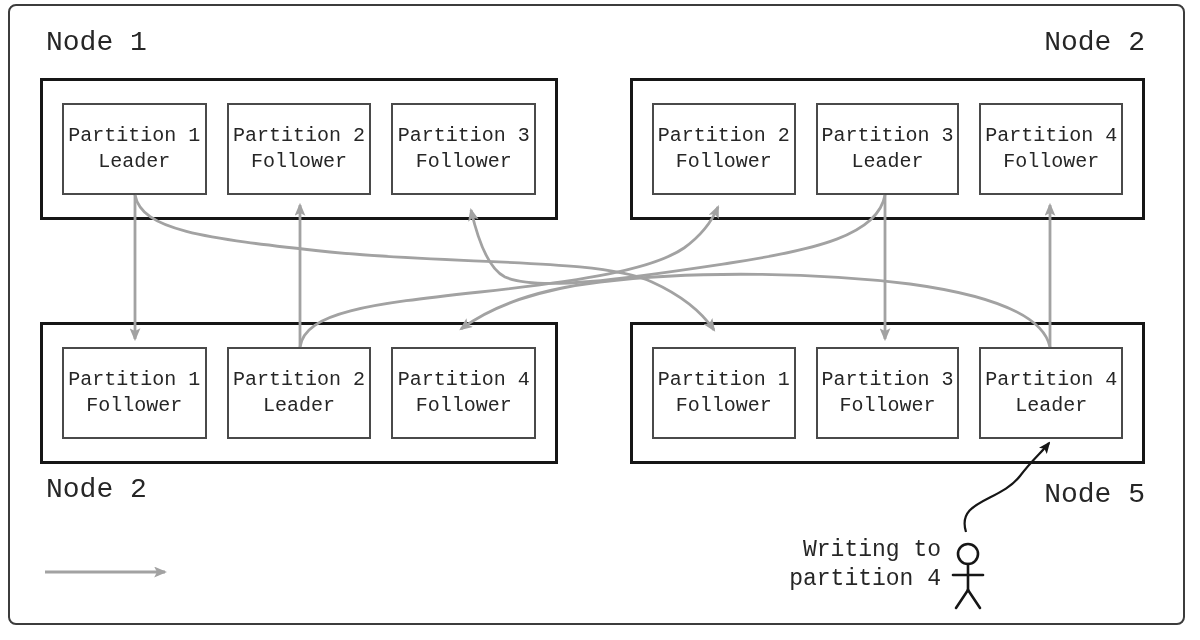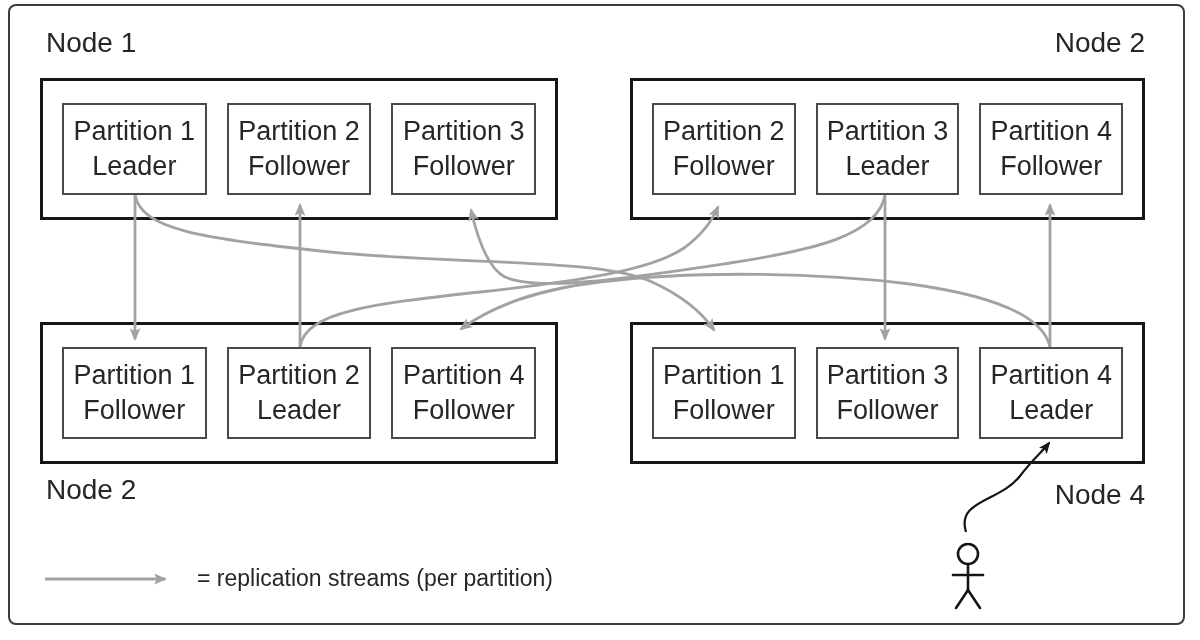--- a/index.html
+++ b/index.html
@@ -1,37 +1,37 @@
 <!DOCTYPE html>
 <html style="--arrow-gray: #a2a2a2; --ink: #262626; --node-border: #161616; --partition-border: #4a4a4a; --frame-border: #3c3c3c; --background: #ffffff;"><head>
 <meta charset="utf-8">
 <style>
   html,body{margin:0;padding:0;background:#fff;}
   .stage{
     position:relative;width:1200px;height:640px;background:var(--background,#fff);
-    font-family:Liberation Sans, sans-serif;color:var(--ink,#262626);overflow:hidden;border-radius:24px;
+    font-family:Liberation Mono, monospace;color:var(--ink,#262626);overflow:hidden;border-radius:24px;
   }
   .frame{
     position:absolute;left:8px;top:4px;width:1177px;height:621px;
     border:2px solid var(--frame-border,#3c3c3c);border-radius:8px;box-sizing:border-box;
   }
   .node{
     position:absolute;box-sizing:border-box;height:142px;background:#fff;
     border:3px solid var(--node-border,#161616);
     display:flex;align-items:center;gap:20px;padding:0 19px;z-index:1;
   }
   .node1{left:40px;top:78px;width:518px;}
   .node2{left:630px;top:78px;width:515px;}
   .node3{left:40px;top:322px;width:518px;}
   .node4{left:630px;top:322px;width:515px;}
   .pbox{
     box-sizing:border-box;width:151px;height:92px;background:#fff;
     border:2px solid var(--partition-border,#4a4a4a);
     display:flex;flex-direction:column;align-items:center;justify-content:center;
-    font-size:27px;line-height:1.28;text-align:center;
+    font-size:20px;line-height:1.28;text-align:center;
   }
   .node-label{
     position:absolute;font-size:28px;color:var(--ink,#262626);z-index:2;white-space:nowrap;
   }
   .node1-label{left:46px;top:27px;}
   .node2-label{right:55px;top:27px;text-align:center;}
   .node3-label{left:46px;top:474px;}
   .node4-label{right:55px;top:479px;text-align:right;}
   .arrow-layer{
     position:absolute;left:0;top:0;width:1200px;height:640px;z-index:3;pointer-events:none;
@@ -53,21 +53,21 @@
 </style>
 </head>
 <body>
 
 <div class="stage">
   <div class="frame"></div>
 
   <div class="node-label node1-label">Node 1</div>
   <div class="node-label node2-label">Node 2</div>
   <div class="node-label node3-label">Node 2</div>
-  <div class="node-label node4-label">Node 4</div>
+  <div class="node-label node4-label">Node 5</div>
 
   <div class="node node1">
     <div class="pbox">
       <span>Partition 1</span>
       <span>Leader</span>
     </div>
     <div class="pbox">
       <span>Partition 2</span>
       <span>Follower</span>
     </div>
@@ -146,23 +146,26 @@
 
   <div class="legend">
     <svg width="136" height="14" viewBox="0 0 136 14" xmlns="http://www.w3.org/2000/svg">
       <defs>
         <marker id="ah-legend" viewBox="0 0 12 10" refX="10" refY="5" markerWidth="13" markerHeight="11" orient="auto" markerUnits="userSpaceOnUse">
           <path d="M0,0 L12,5 L0,10 L2.6,5 Z" style="fill:var(--arrow-gray,#a2a2a2)"></path>
         </marker>
       </defs>
       <path d="M 0,7 L 120,7" style="fill:none;stroke:var(--arrow-gray,#a2a2a2);stroke-width:2.8px" marker-end="url(#ah-legend)"></path>
     </svg>
-    <span class="legend-text">= replication streams (per partition)</span>
   </div>
 
+  <div class="writer-note">
+    <div>Writing to</div>
+    <div>partition 4</div>
+  </div>
 
   <svg class="person" width="52" height="76" viewBox="0 0 52 76" xmlns="http://www.w3.org/2000/svg">
     <circle cx="23" cy="14" r="10"></circle>
     <line x1="23" y1="24" x2="23" y2="50"></line>
     <line x1="8" y1="35" x2="38" y2="35"></line>
     <line x1="23" y1="50" x2="11" y2="68"></line>
     <line x1="23" y1="50" x2="35" y2="68"></line>
   </svg>
 </div>
 

